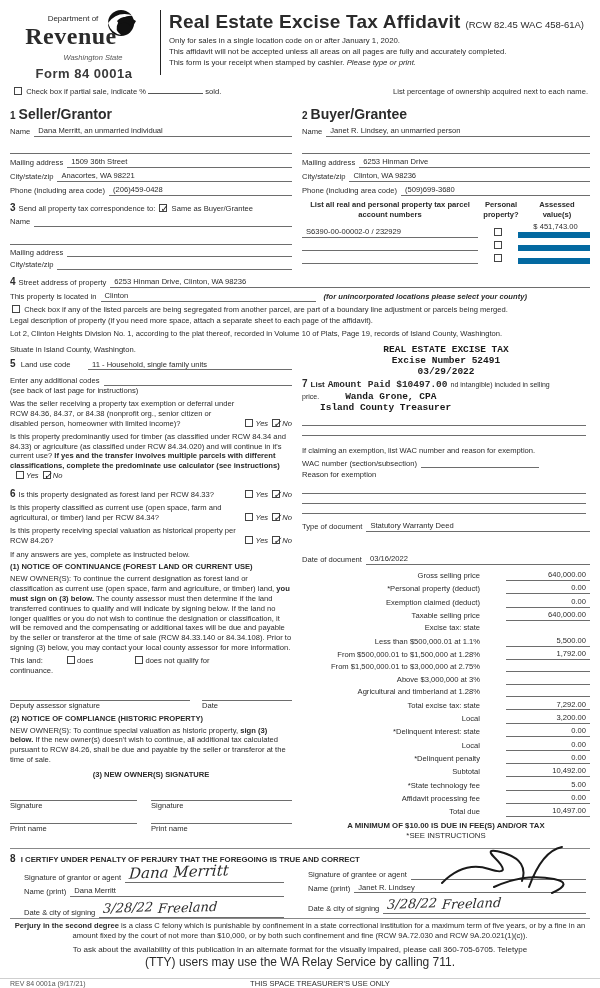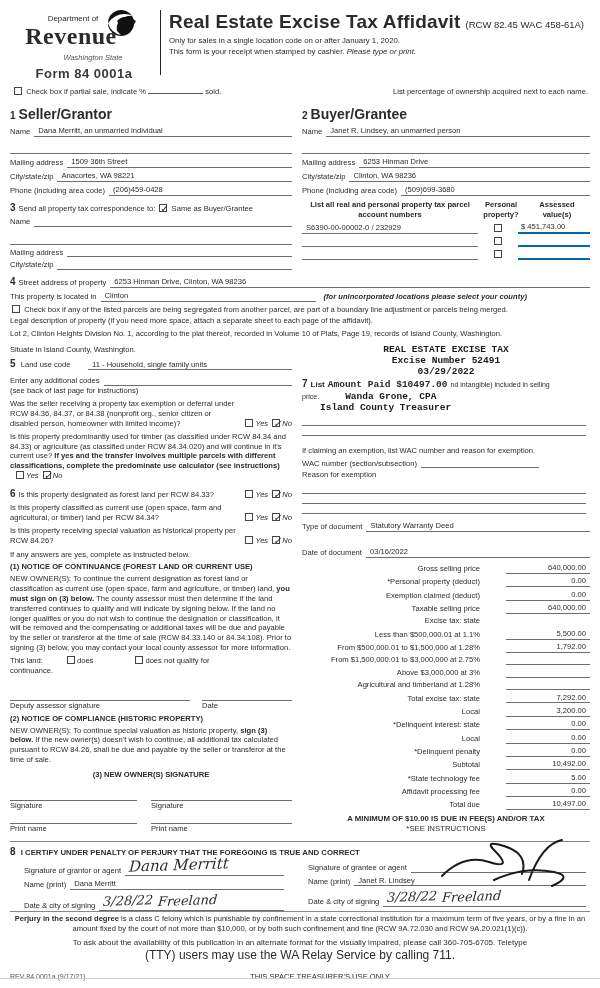--- a/index.html
+++ b/index.html
@@ -44,21 +44,21 @@
   .cols2 { display:flex; }
   .col-l { width:292px; padding-right:10px; }
   .col-r { flex:1; }
   .sechead { margin-top:6px; margin-bottom:1px; }
   .sechead .t { font-weight:bold; font-size:14px; }
   
   .parcel-head { display:flex; text-align:center; font-weight:bold; margin-top:4px; }
   .parcel-row { display:flex; align-items:flex-end; margin-top:3px; }
   .parcel-num { flex:1; border-bottom:1px solid #6d6d6d; min-height:10px; padding-left:4px; }
   .parcel-cb { width:40px; text-align:center; }
-  .parcel-val { width:72px; border-bottom:2px solid #0369a1; min-height:10px; padding-left:3px; }
+  .parcel-val { width:72px; border-bottom:6px solid #0369a1; min-height:10px; padding-left:3px;text-align:center; }
   
   .stamp { font-family:"Liberation Mono", monospace; font-weight:bold; font-size:9.5px; line-height:1.15; color:#1a1a1a; }
   .stamp-inline { font-family:"Liberation Mono", monospace; font-weight:bold; font-size:9.5px; }
   
   .taxrow { display:flex; align-items:flex-end; margin-top:2.5px;gap:20px; }
   .taxlabel { flex:1; text-align:right; padding-right:6px; white-space:nowrap; }
   .taxval { width:84px; border-bottom:1px solid #6d6d6d; text-align:right; padding-right:4px; min-height:9px; }
   .taxval.noline { border-bottom:none; }
   
   .script { font-family:"DejaVu Serif", serif; font-style:italic; display:inline-block; transform:rotate(-2deg) skewX(-6deg); }
@@ -87,20 +87,21 @@
       <div class="logo-sub">Washington State</div>
       <div class="formno">Form 84 0001a</div>
     </div>
     <div class="hdr-div"></div>
     <div class="hdr-right">
       <div class="title-line">
         <span class="title">Real Estate Excise Tax Affidavit</span>
         <span class="title-ref">(RCW 82.45 WAC 458-61A)</span>
       </div>
       <div class="hdr-note">Only for sales in a single location code on or after January 1, 2020.</div>
+      <div class="hdr-note">This affidavit will not be accepted unless all areas on all pages are fully and accurately completed.</div>
       <div class="hdr-note"><span>This form is your receipt when stamped by cashier. </span><span class="i">Please type or print.</span></div>
     </div>
   </div>
 
   <div class="partial">
     <div>
       <span class="cb"></span>
       <span>Check box if partial sale, indicate %</span>
       <span class="blank"></span>
       <span>sold.</span>
@@ -359,21 +360,21 @@
         </div>
       <div style="margin-top:2px">Reason for exemption</div>
       <div class="uline" style="height:14px; margin-right:4px"></div>
       <div class="uline" style="height:10px; margin-right:4px"></div>
       <div class="uline" style="height:10px; margin-right:4px"></div>
 
       <div class="fld" style="margin-top:7px">
           <span class="lab">Type of document</span>
           <span class="val">Statutory Warranty Deed</span>
         </div>
-      <div class="fld" style="margin-top:15px">
+      <div class="fld" style="margin-top:22px">
           <span class="lab">Date of document</span>
           <span class="val">03/16/2022</span>
         </div>
 
       <div style="margin-top:5px">
         <div class="taxrow">
             <span class="taxlabel">Gross selling price</span>
             <span class="taxval">640,000.00</span>
           </div>
         <div class="taxrow">

